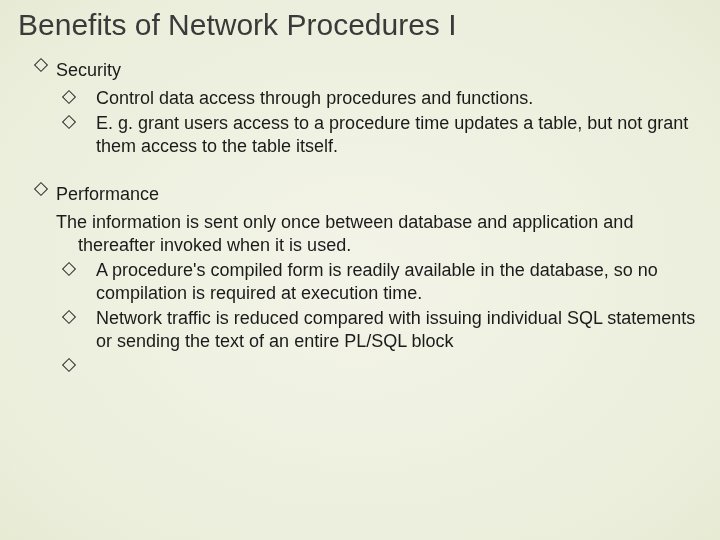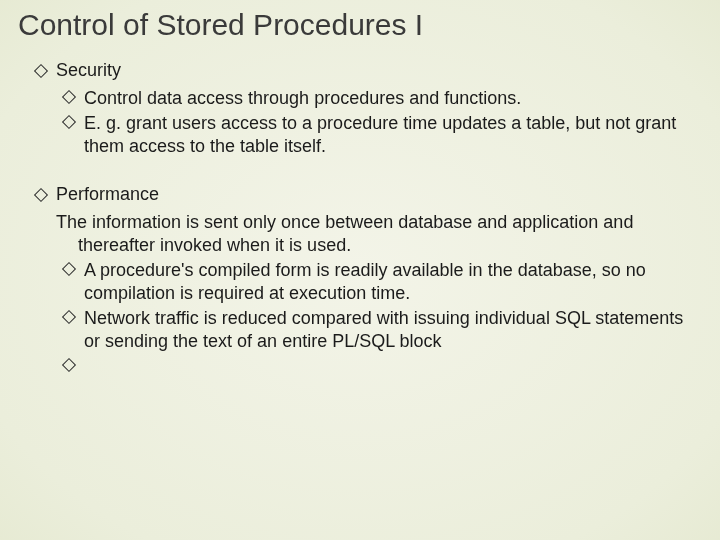--- a/index.html
+++ b/index.html
@@ -23,32 +23,33 @@
     font-weight: 400;
   }
   .lvl1 {
     margin-left: 18px;
     margin-bottom: 26px;
   }
   .lvl1-heading {
     font-size: 18px;
     margin-bottom: 6px;
     display: flex;
-    align-items: center;
+    align-items: flex-start;
   }
   .lvl2 {
     margin-left: 28px;
     margin-bottom: 2px;
   }
   .item {
     font-size: 18px;
     line-height: 1.28;
     display: flex;
     align-items: flex-start;
     margin-bottom: 2px;
+    gap: 12px;
   }
   .item-text {
     max-width: 600px;
   }
   .plain-item {
     font-size: 18px;
     line-height: 1.28;
     margin-left: 20px;
     margin-bottom: 2px;
   }
@@ -74,21 +75,21 @@
     position: absolute;
     inset: 0;
     transform: rotate(45deg);
     border: 1.4px solid #2a2a2a;
     box-sizing: border-box;
   }
 </style>
 </head>
 <body>
 
-<h1 class="title">Control of Stored Procedures I</h1>
+<h1 class="title">Benefits of Network Procedures I</h1>
 
 <div class="lvl1">
   <div class="lvl1-heading">
     <span class="diamond"></span>
     <span>Security</span>
   </div>
   <div class="lvl2 item">
     <span class="diamond"></span>
     <span class="item-text">Control data access through procedures and functions.</span>
   </div>

